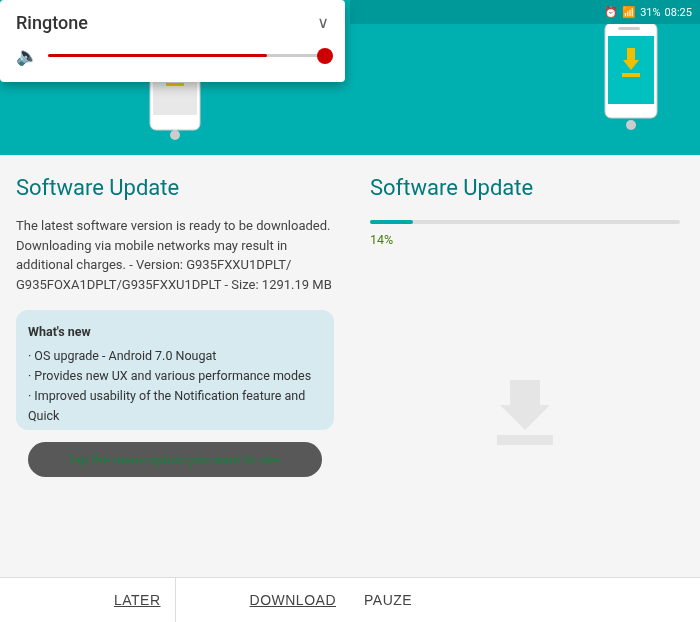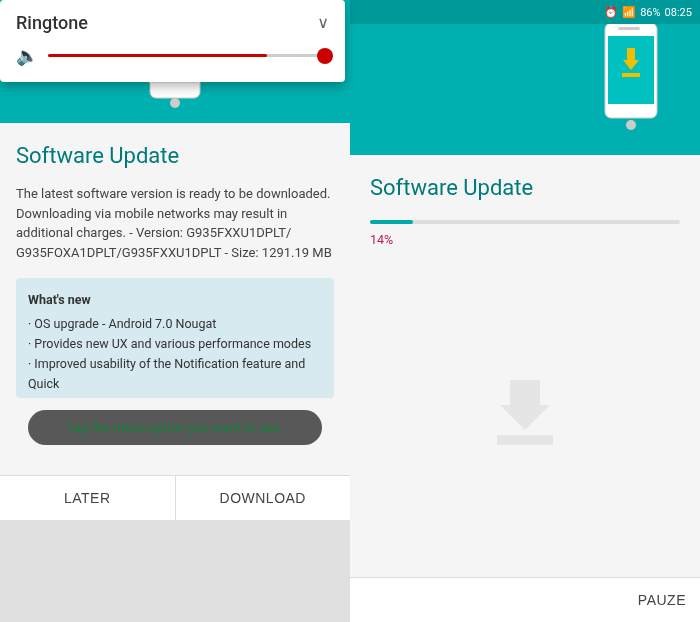--- a/index.html
+++ b/index.html
@@ -99,21 +99,21 @@
     .main-layout {
       display: flex;
       width: 700px;
       height: 622px;
       position: relative;
     }
 
     
     .left-panel {
       width: 350px;
-      height: 520px;
+      height: 622px;
       background: #f5f5f5;
       display: flex;
       flex-direction: column;
       position: relative;
     }
 
     .left-header {
       background: #00b0b0;
       height: 155px;
       display: flex;
@@ -137,21 +137,21 @@
 
     .update-description {
       font-size: 13px;
       color: #444;
       line-height: 1.5;
       margin-bottom: 16px;
     }
 
     .whats-new-box {
       background: #d6eaf0;
-      border-radius: 4px;
+      border-radius: 12px;
       padding: 12px;
       margin-bottom: 12px;
       font-size: 12.5px;
       color: #333;
       line-height: 1.6;
       max-height: 120px;
       overflow: hidden;
     }
 
     .whats-new-title {
@@ -173,129 +173,130 @@
     
     .left-buttons {
       display: flex;
       gap: 0;
       border-top: 1px solid #ddd;
       background: white;
     }
 
     .btn-later, .btn-download {
       flex: 1;
-      padding: 14px;
-      text-align: center;
-      font-size: 14px;
-      font-weight: 500;
-      letter-spacing: 0.5px;
-      border: none;
-      background: white;
-      cursor: pointer;
-      color: #444;
-    }
-    .btn-later {
-      border-right: 1px solid #ddd;
-    }
-
-    
-    .right-panel {
-      width: 350px;
-      height: 622px;
-      background: #f5f5f5;
-      display: flex;
-      flex-direction: column;
-      position: relative;
-    }
-
-    .right-header {
-      background: #00b0b0;
-      height: 155px;
-      display: flex;
-      align-items: center;
-      justify-content: flex-end;
-      padding-right: 20px;
-      position: relative;
-    }
-
-    .right-content {
-      padding: 20px 20px;
-      flex: 1;
-      display: flex;
-      flex-direction: column;
-    }
-
-    .software-update-title-right {
-      font-size: 22px;
-      color: #007a7a;
-      font-weight: 400;
-      margin-bottom: 20px;
-    }
-
-    .updates-label {
-      font-size: 13px;
-      color: #666;
-      margin-bottom: 6px;
-    }
-
-    .timer {
-      font-size: 13px;
-      color: #555;
-      margin-bottom: 8px;
-    }
-
-    .progress-bar-container {
-      height: 4px;
-      background: #ddd;
-      border-radius: 2px;
-      margin-bottom: 8px;
-    }
-
-    .progress-bar-fill {
-      height: 100%;
-      background: #00aaaa;
-      border-radius: 2px;
-      width: 14%;
-    }
-
-    .progress-info-row {
-      display: flex;
-      justify-content: space-between;
-      font-size: 12.5px;
-      color: #be185d;
-      margin-bottom: 30px;
-    }
-
-    .download-arrow-area {
-      flex: 1;
-      display: flex;
-      align-items: center;
-      justify-content: center;
-    }
-
-    .download-arrow-icon {
-      opacity: 0.2;
-    }
-
-    .right-buttons {
-      border-top: 1px solid #ddd;
-      background: white;
-    }
-
-    .btn-pauze {
-      width: 100%;
       padding: 14px;
       text-align: right;
       font-size: 14px;
       font-weight: 500;
       letter-spacing: 0.5px;
       border: none;
       background: white;
       cursor: pointer;
       color: #444;
+      text-decoration: underline;
+    }
+    .btn-later {
+      border-right: 1px solid #ddd;
+    }
+
+    
+    .right-panel {
+      width: 350px;
+      height: 622px;
+      background: #f5f5f5;
+      display: flex;
+      flex-direction: column;
+      position: relative;
+    }
+
+    .right-header {
+      background: #00b0b0;
+      height: 155px;
+      display: flex;
+      align-items: center;
+      justify-content: flex-end;
+      padding-right: 20px;
+      position: relative;
+    }
+
+    .right-content {
+      padding: 20px 20px;
+      flex: 1;
+      display: flex;
+      flex-direction: column;
+    }
+
+    .software-update-title-right {
+      font-size: 22px;
+      color: #007a7a;
+      font-weight: 400;
+      margin-bottom: 20px;
+    }
+
+    .updates-label {
+      font-size: 13px;
+      color: #666;
+      margin-bottom: 6px;
+    }
+
+    .timer {
+      font-size: 13px;
+      color: #555;
+      margin-bottom: 8px;
+    }
+
+    .progress-bar-container {
+      height: 4px;
+      background: #ddd;
+      border-radius: 2px;
+      margin-bottom: 8px;
+    }
+
+    .progress-bar-fill {
+      height: 100%;
+      background: #00aaaa;
+      border-radius: 2px;
+      width: 14%;
+    }
+
+    .progress-info-row {
+      display: flex;
+      justify-content: space-between;
+      font-size: 12.5px;
+      color: #4d7c0f;
+      margin-bottom: 30px;
+    }
+
+    .download-arrow-area {
+      flex: 1;
+      display: flex;
+      align-items: center;
+      justify-content: center;
+    }
+
+    .download-arrow-icon {
+      opacity: 0.2;
+    }
+
+    .right-buttons {
+      border-top: 1px solid #ddd;
+      background: white;
+    }
+
+    .btn-pauze {
+      width: 100%;
+      padding: 14px;
+      text-align: left;
+      font-size: 14px;
+      font-weight: 500;
+      letter-spacing: 0.5px;
+      border: none;
+      background: white;
+      cursor: pointer;
+      color: #444;
     }
   </style>
 </head>
 <body>
 
 <div class="main-layout">
 
   <div class="left-panel">
 
     <div class="ringtone-popup">
@@ -350,21 +351,21 @@
       <button class="btn-download">DOWNLOAD</button>
     </div>
   </div>
 
   <div class="right-panel">
 
     <div class="status-bar">
       <div class="status-bar-icons">
         <span>⏰</span>
         <span>📶</span>
-        <span>86%</span>
+        <span>31%</span>
         <span>08:25</span>
       </div>
     </div>
 
     <div class="right-header">
       <svg width="100" height="120" viewBox="0 0 100 120">
 
         <rect x="25" y="5" width="52" height="95" rx="6" ry="6" fill="white" stroke="#ccc" stroke-width="1"></rect>
         <rect x="28" y="18" width="46" height="68" fill="#00c0c0"></rect>
 

